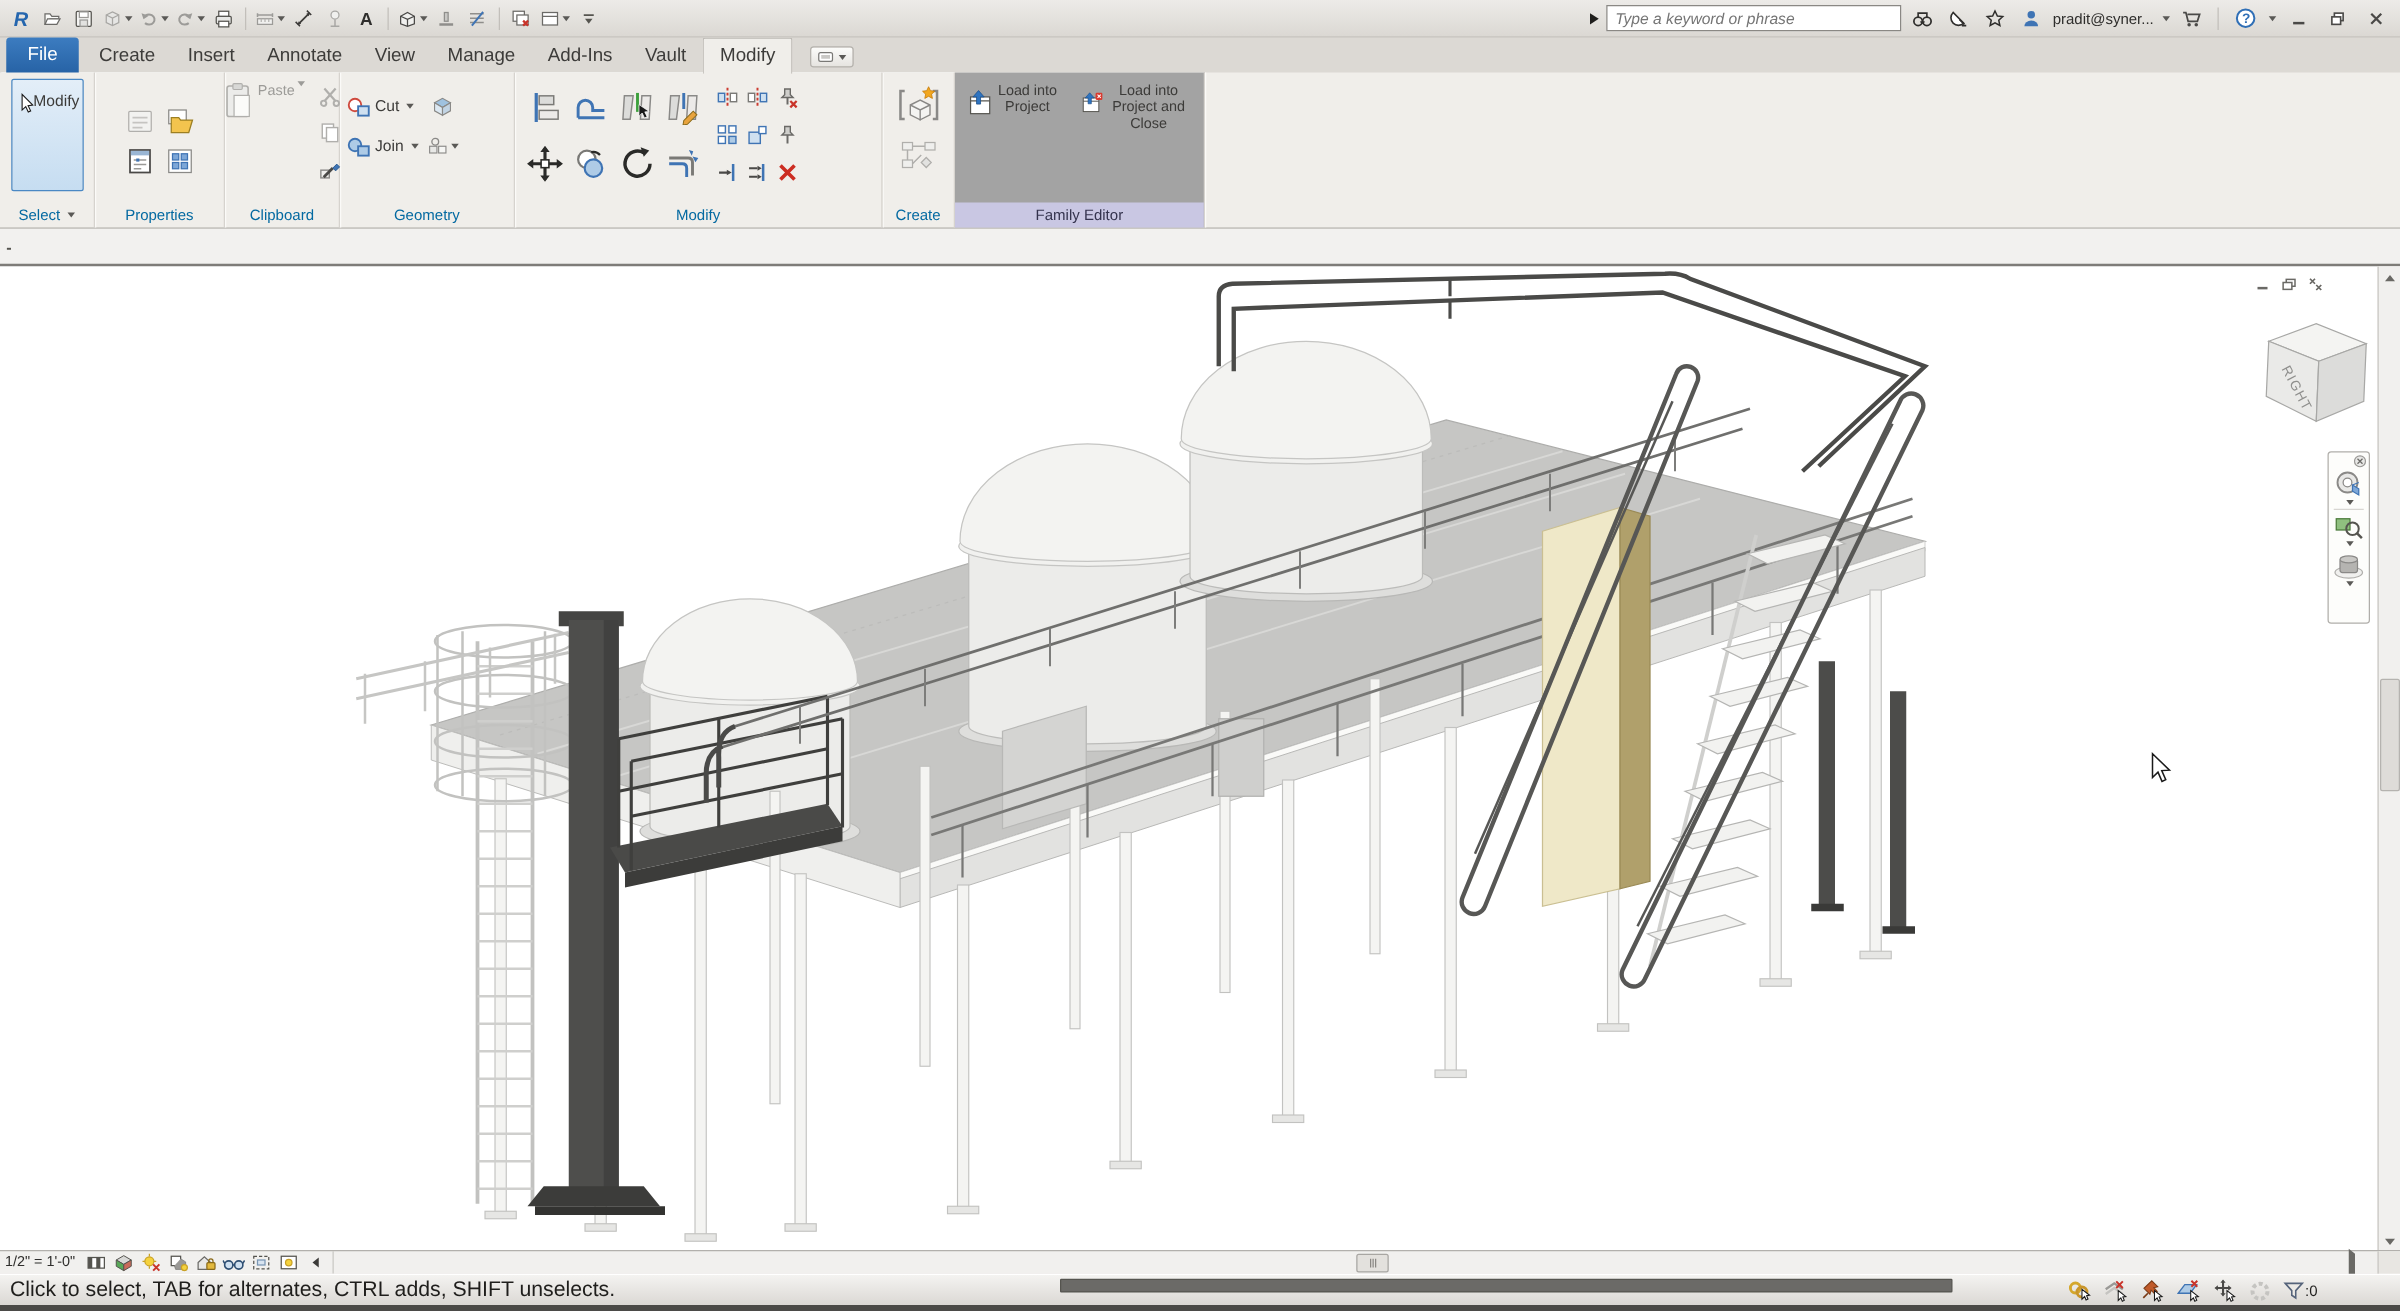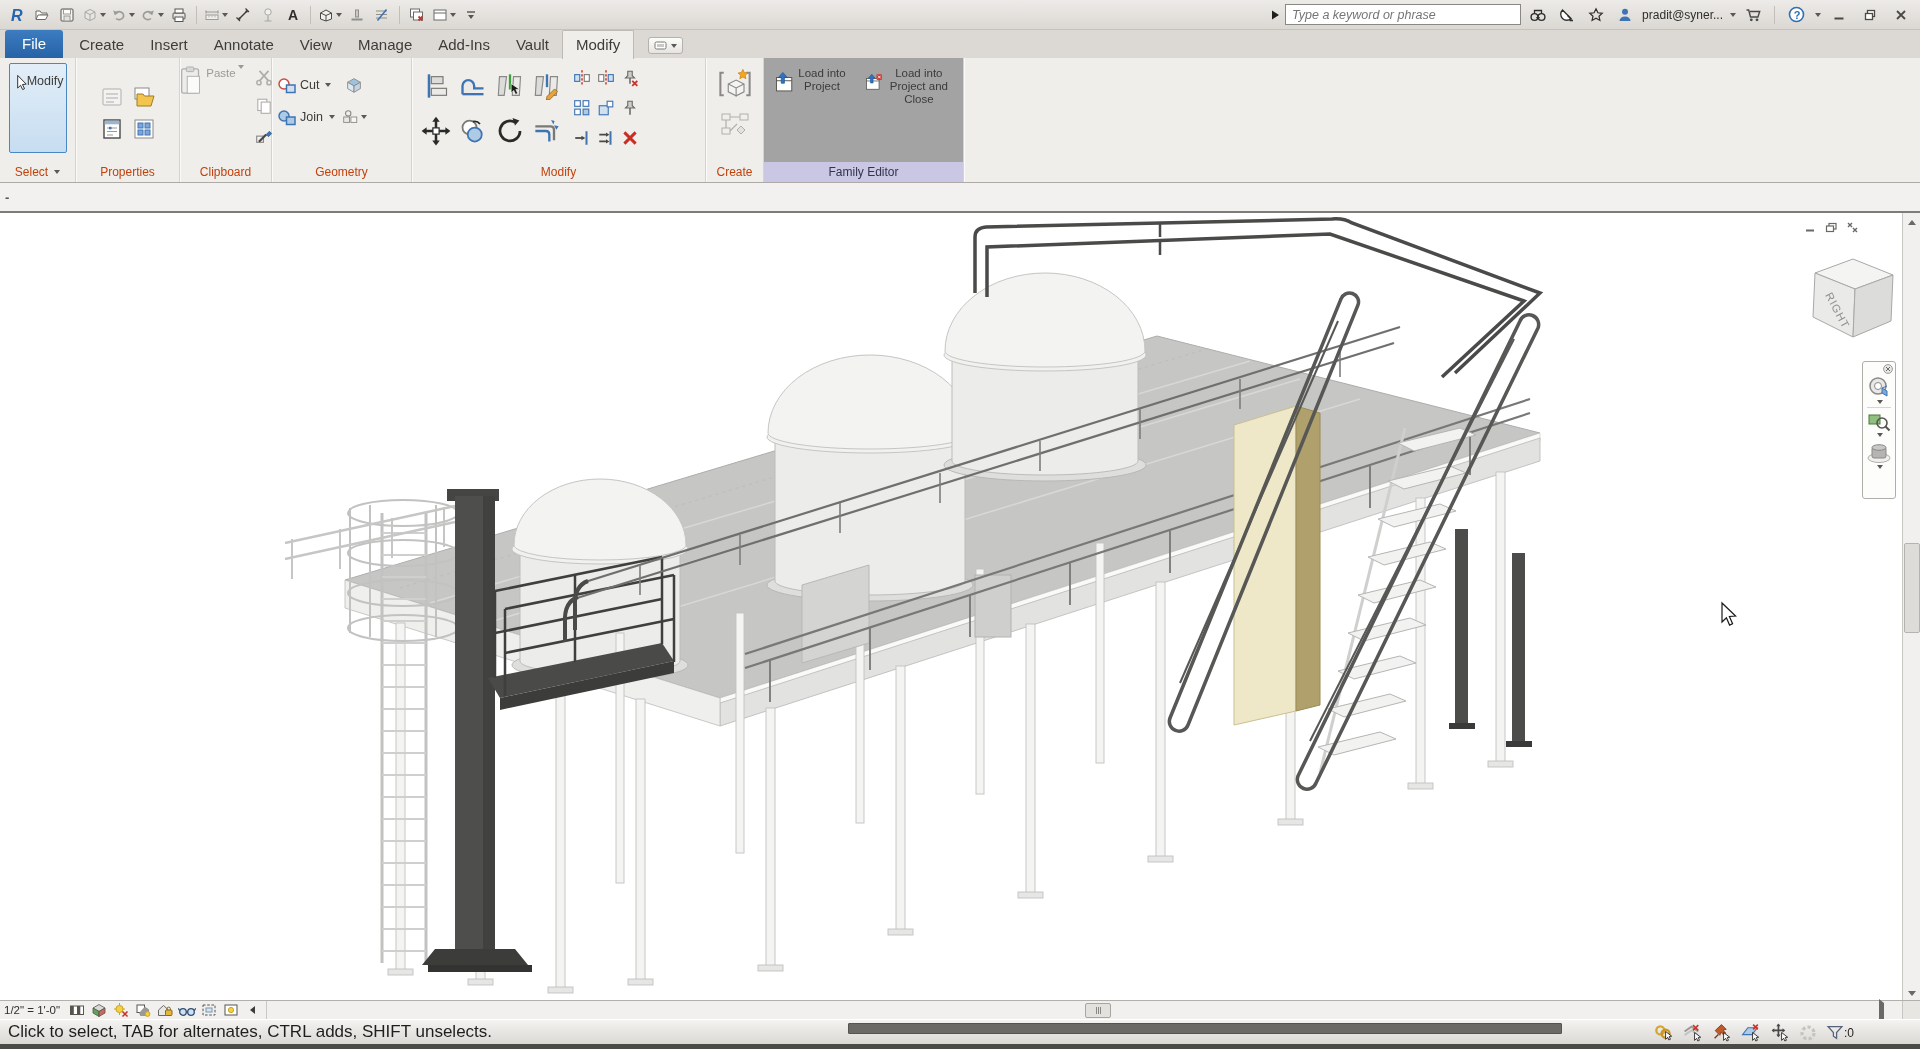--- a/index.html
+++ b/index.html
@@ -23,21 +23,21 @@
 .tabsrow{height:28px;background:#dcd9d4;display:flex;align-items:flex-end;padding-left:5px}
 .tab{padding:5px 13px 6px;font-size:15px;color:#3d3c3a;position:relative;top:1px}
 .tab.file{background:linear-gradient(#3c7cc0,#2763a6);color:#fff;border-radius:3px 3px 0 0;padding:5px 17px 6px;margin-right:3px;top:0}
 .tab.active{background:#f0eeea;border:1px solid #bdbab5;border-bottom:none;border-radius:2px 2px 0 0;top:1px}
 .ribtoggle{margin-left:14px;margin-bottom:4px;display:flex;align-items:center;gap:2px;border:1px solid #b5b2ad;border-radius:3px;background:linear-gradient(#fcfcfa,#e6e4e0);height:17px;padding:0 5px}
 
 
 .ribbon{height:125px;background:#f0eeea;border-bottom:1px solid #aeaba6;display:flex;align-items:stretch}
 .panel{display:flex;flex-direction:column;border-right:1px solid #d6d3ce;box-shadow:1px 0 0 #fbfaf8}
 .pbody{flex:1;display:flex;align-items:flex-start;padding:5px 5px 0;gap:5px}
-.plabel{height:20px;font-size:12px;color:#c2410c;display:flex;align-items:center;justify-content:center;gap:4px;white-space:nowrap;padding:0 6px}
+.plabel{height:20px;font-size:12px;color:#0369a1;display:flex;align-items:center;justify-content:center;gap:4px;white-space:nowrap;padding:0 6px}
 .bigbtn{display:flex;justify-content:flex-start;font-size:11.5px;color:#3c3b39;text-align:center;line-height:1.15;padding:2px;border-radius:2px}
 .bigbtn .cap{margin-top:2px}
 .modbtn{width:58px;height:90px;background:linear-gradient(#e3eef8,#c6ddf1);border:1px solid #4a88c4;justify-content:center}
 .modbtn .cap{font-size:12.5px;margin-top:8px}
 .sgbtn{width:26px;height:26px;display:flex;align-items:center;justify-content:center;border-radius:2px}
 .rowbtn{display:flex;align-items:center;gap:4px;font-size:12.5px;height:26px;color:#3c3b39}
 .gray{color:#9c9b98}
 .grid2{display:grid;grid-template-columns:30px 30px;grid-template-rows:30px 30px;gap:2px;align-items:center;justify-items:center}
 .mbig{display:grid;grid-template-columns:repeat(4,37px);grid-template-rows:45px 45px;justify-items:center;align-items:center}
 .msmall{display:grid;grid-template-columns:repeat(3,24px);grid-template-rows:repeat(3,30px);justify-items:center;align-items:center}

